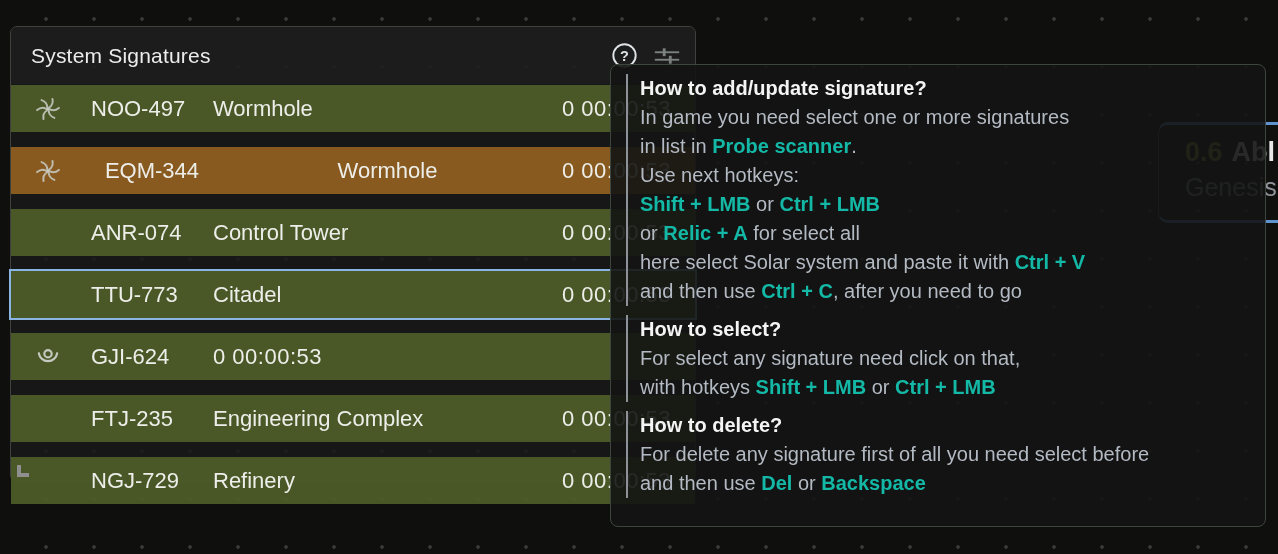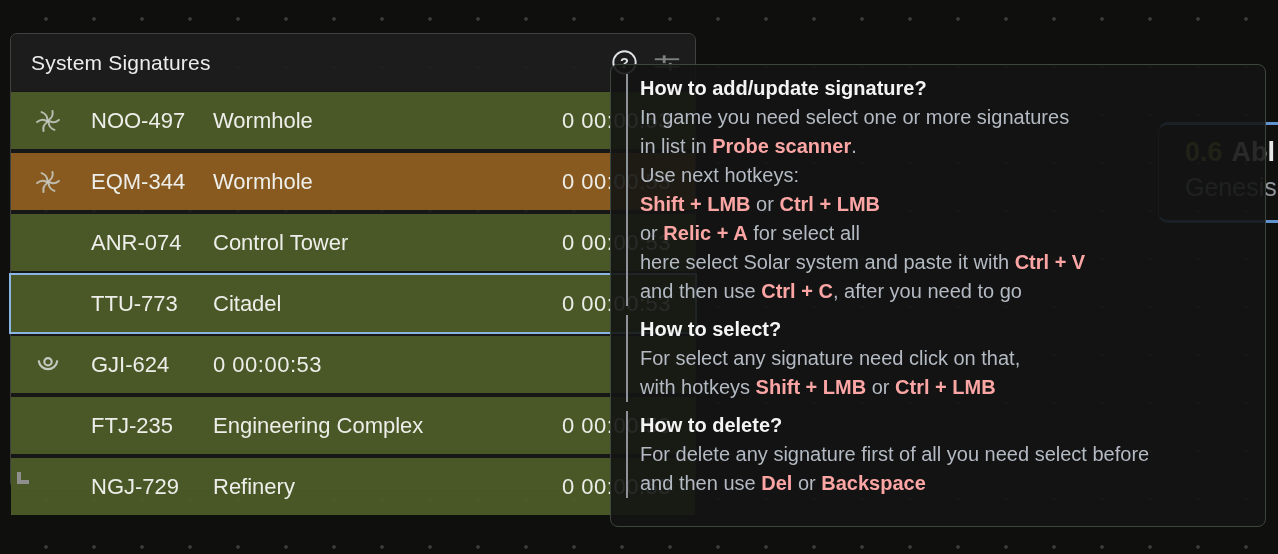--- a/index.html
+++ b/index.html
@@ -8,39 +8,39 @@
     width:1278px; height:554px; position:relative; overflow:hidden;
     background-color:#0f0f0e;
     background-image: radial-gradient(circle, rgba(165,165,160,0.30) 1.4px, rgba(0,0,0,0) 2.2px);
     background-size: 48px 48px;
     background-position: 22px 43px;
     font-family:"Liberation Sans", sans-serif;
   }
 
   
   .panel {
-    position:absolute; left:10px; top:33px; width:686px; height:456px;
+    position:absolute; left:10px; top:26px; width:686px; height:456px;
     background:rgba(24,25,24,0.84);
     border:1px solid #3e413e; border-radius:7px; z-index:2;
   }
   .panel-header {
     height:57px; display:flex; align-items:center; padding:0 13px 0 20px;
     background:rgba(32,33,32,0.55); border-radius:7px 7px 0 0;
   }
   .panel-title { flex:1; color:#ececec; font-size:21px; letter-spacing:0.2px; }
   .hdr-icons { display:flex; align-items:center; gap:13px; }
   .hdr-btn { width:30px; height:30px; display:flex; align-items:center; justify-content:center; cursor:pointer; }
 
   .rows { position:absolute; top:58px; left:0; right:0; }
   .row {
-    height:57px; margin-bottom:4px; display:flex; align-items:center;
+    height:47px; margin-bottom:15px; display:flex; align-items:center;
     font-size:22px; color:#edeee9; cursor:pointer;
   }
   .row.green { background:rgba(77,92,40,0.95); }
-  .row.brown { background:rgba(143,94,32,0.96); }
+  .row.brown { background:rgba(143,94,32,0.96);text-align:center; }
   .row.selected { outline:2px solid #8ab4e2; outline-offset:0px; }
   .cell-icon { width:34px; margin-left:20px; display:flex; align-items:center; justify-content:center; }
   .cell-id   { width:148px; padding-left:26px; }
   .cell-type { flex:1; }
   .cell-time { padding-right:24px; letter-spacing:0.5px; white-space:nowrap; }
 
   .resize-corner {
     position:absolute; left:6px; bottom:4px; width:12px; height:12px;
     border-left:4px solid #8f8f8f; border-bottom:4px solid #8f8f8f; cursor:nwse-resize;
   }
@@ -60,21 +60,21 @@
   
   .tooltip {
     position:absolute; left:610px; top:64px; width:656px; height:463px; z-index:5;
     background:rgba(19,20,19,0.90);
     border:1px solid #3d463d; border-radius:8px;
     padding:9px 12px 0 15px;
   }
   .section { border-left:2px solid #8d9298; padding-left:12px; margin-bottom:9px; }
   .line { font-size:20px; line-height:29px; color:#b4bac3; white-space:nowrap; }
   .line.heading { color:#f4f4f4; font-weight:bold; }
-  .hl { color:#fca5a5; font-weight:bold; }
+  .hl { color:#14b8a6; font-weight:bold; }
 
   svg { display:block; }
 </style>
 </head>
 <body>
 
 <div class="map-node">
   <div class="node-line1">
     <span class="node-sec">0.6</span><span>Abl</span>
   </div>

